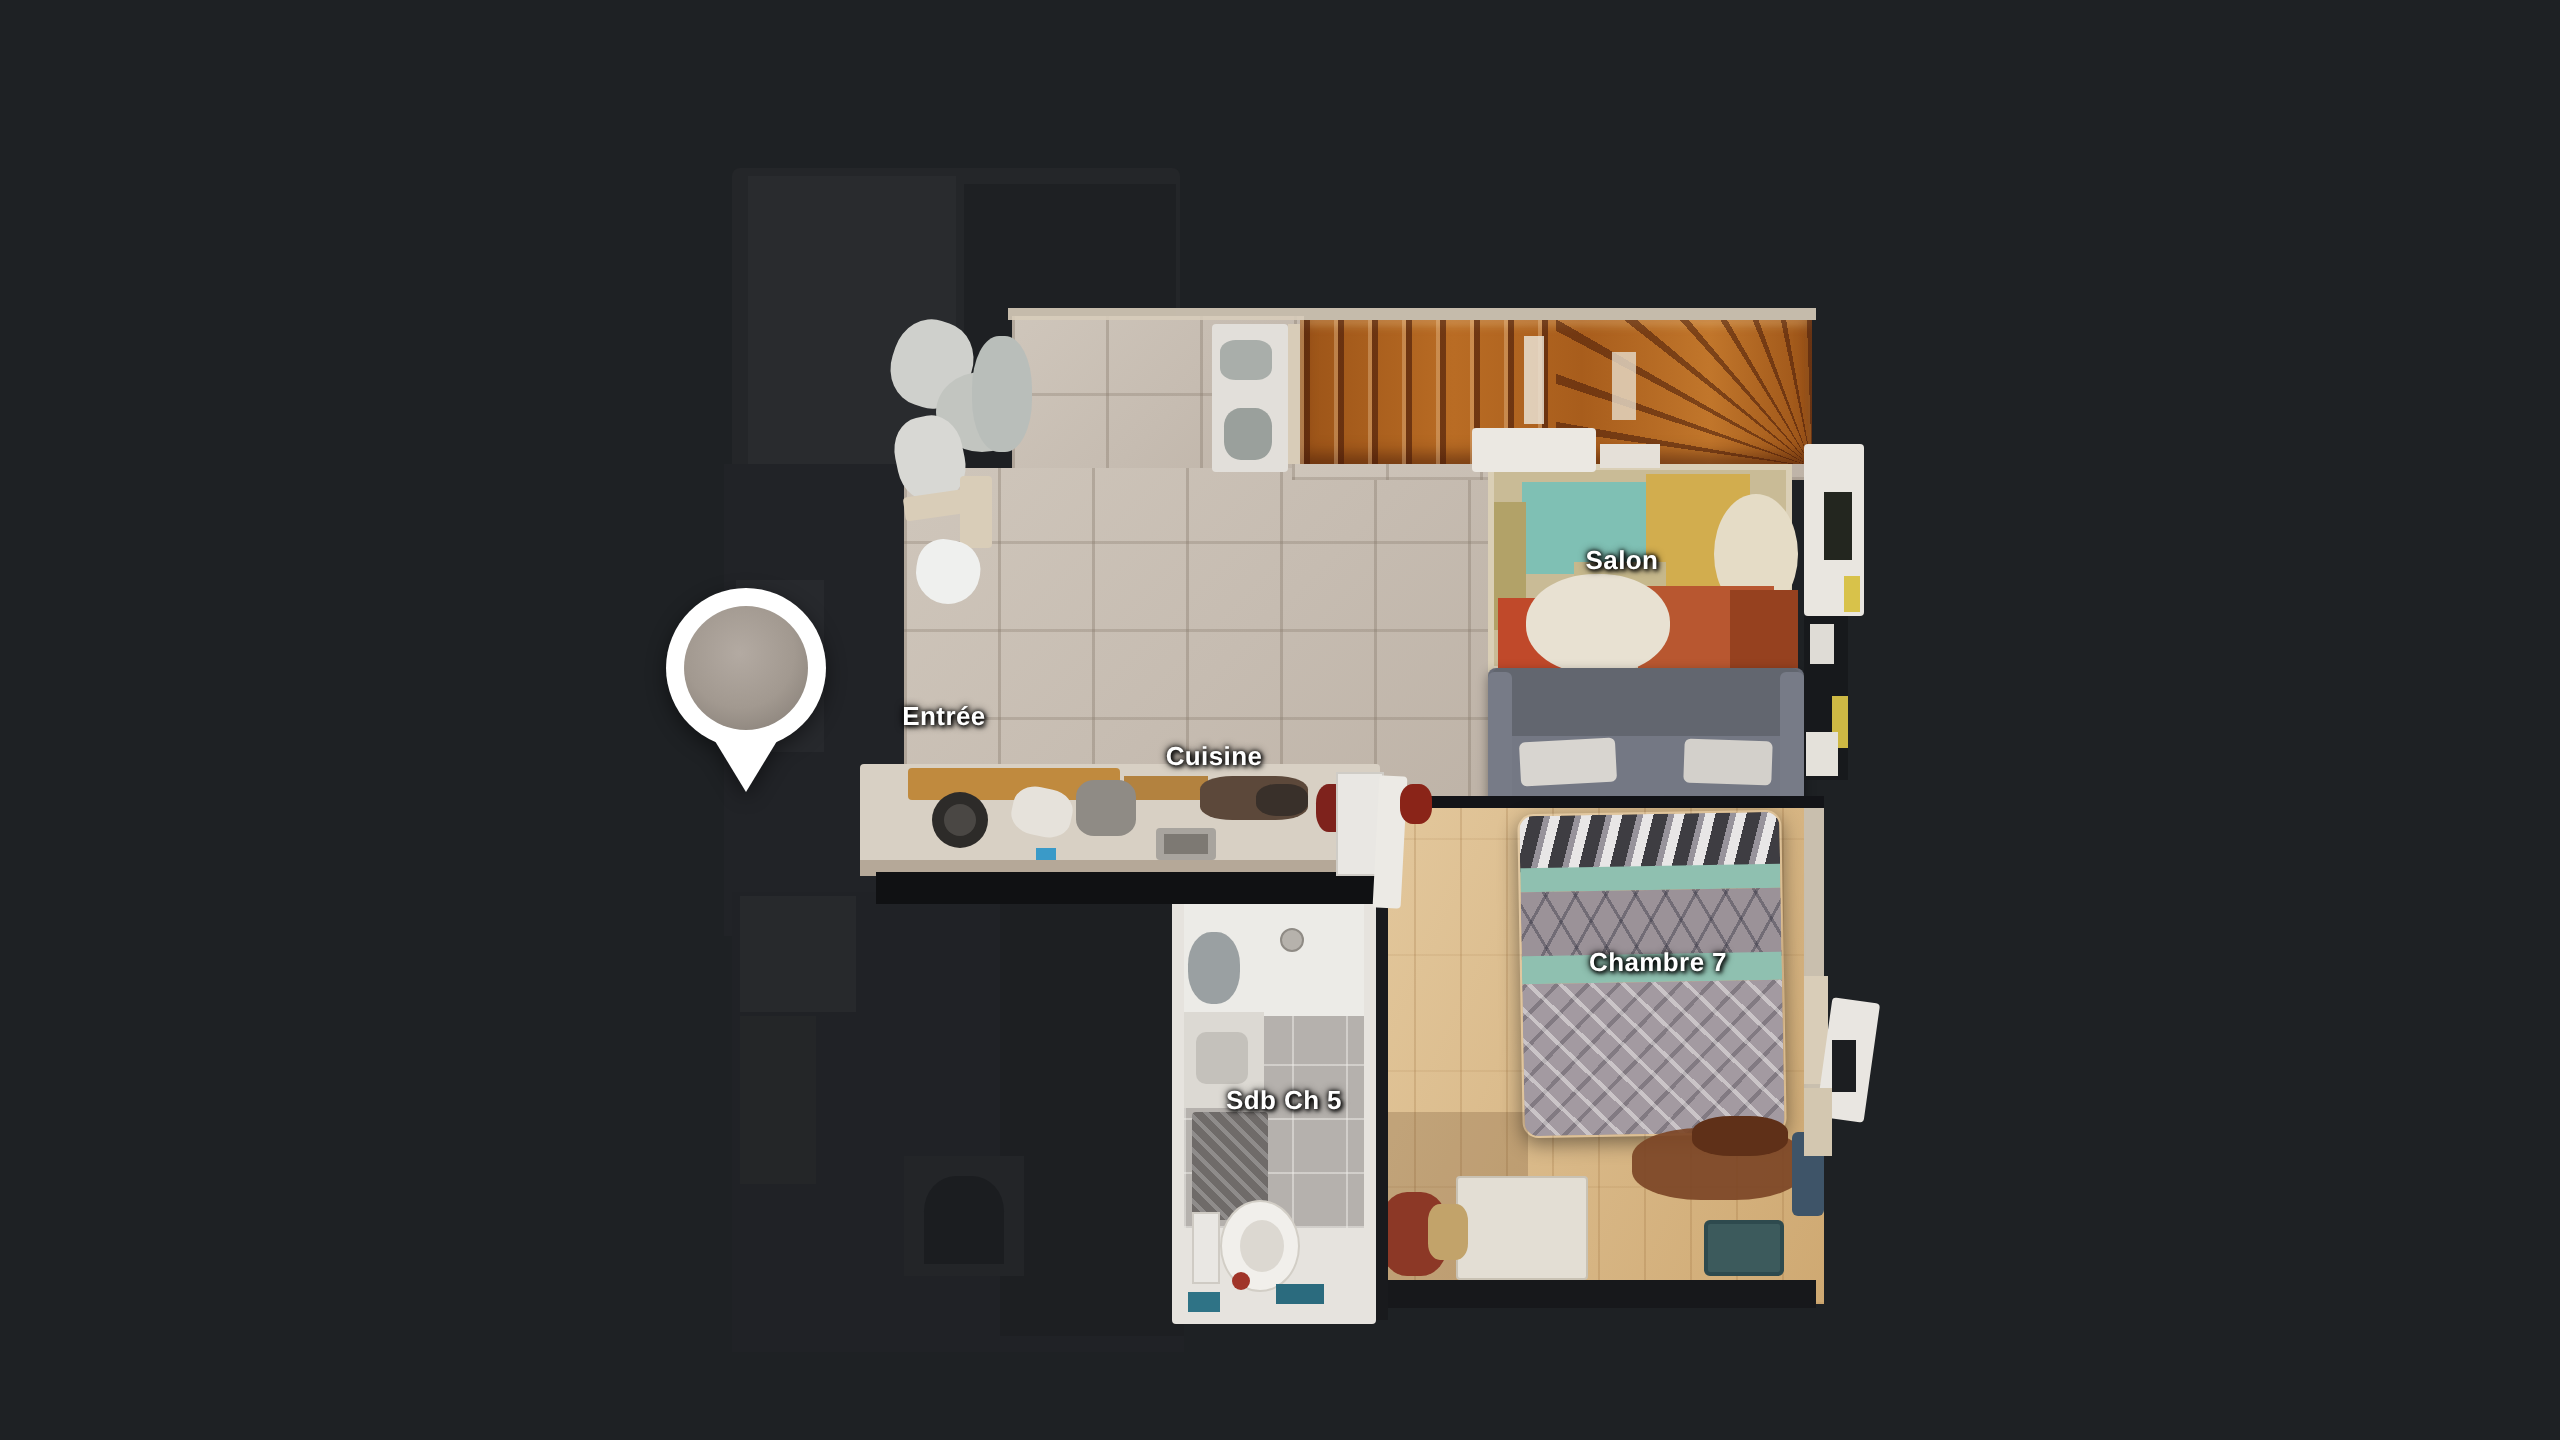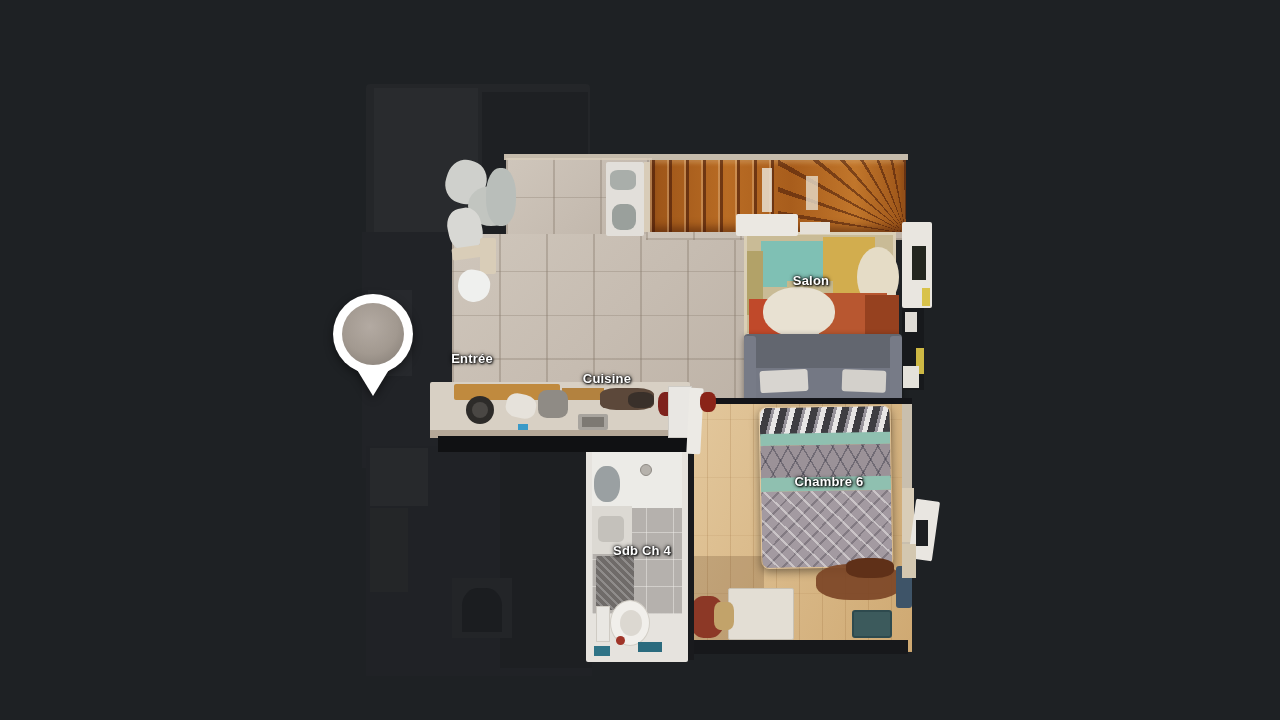--- a/index.html
+++ b/index.html
@@ -174,22 +174,22 @@
     <div class="abs" style="left:916px;top:348px;width:8px;height:26px;background:#cdb844;"></div>
     <div class="abs" style="left:903px;top:366px;width:16px;height:22px;background:#e4e1da;"></div>
     <div class="abs" style="left:902px;top:488px;width:12px;height:54px;background:#d9cdb8;"></div>
     <div class="abs" style="left:912px;top:500px;width:24px;height:60px;background:#e9e6e1;border-radius:2px;transform:rotate(8deg);"></div>
     <div class="abs" style="left:916px;top:520px;width:12px;height:26px;background:#1c1e21;"></div>
     <div class="abs" style="left:902px;top:544px;width:14px;height:34px;background:#d3c7b0;"></div>
 
     <div class="label" style="left:472px;top:358px;">Entrée</div>
     <div class="label" style="left:607px;top:378px;">Cuisine</div>
     <div class="label" style="left:811px;top:280px;">Salon</div>
-    <div class="label" style="left:829px;top:481px;">Chambre 6</div>
-    <div class="label" style="left:642px;top:550px;">Sdb Ch 4</div>
+    <div class="label" style="left:829px;top:481px;">Chambre 7</div>
+    <div class="label" style="left:642px;top:550px;">Sdb Ch 5</div>
 
     <svg class="abs pin" style="left:330px;top:292px;" width="86" height="110" viewBox="0 0 86 110">
       <defs>
         <radialGradient id="pg" cx="45%" cy="38%" r="68%">
           <stop offset="0%" stop-color="#b3aaa2"></stop>
           <stop offset="65%" stop-color="#a29990"></stop>
           <stop offset="100%" stop-color="#8d857d"></stop>
         </radialGradient>
       </defs>
       <polygon points="15,58 71,58 43,104" fill="var(--pin-white)"></polygon>

